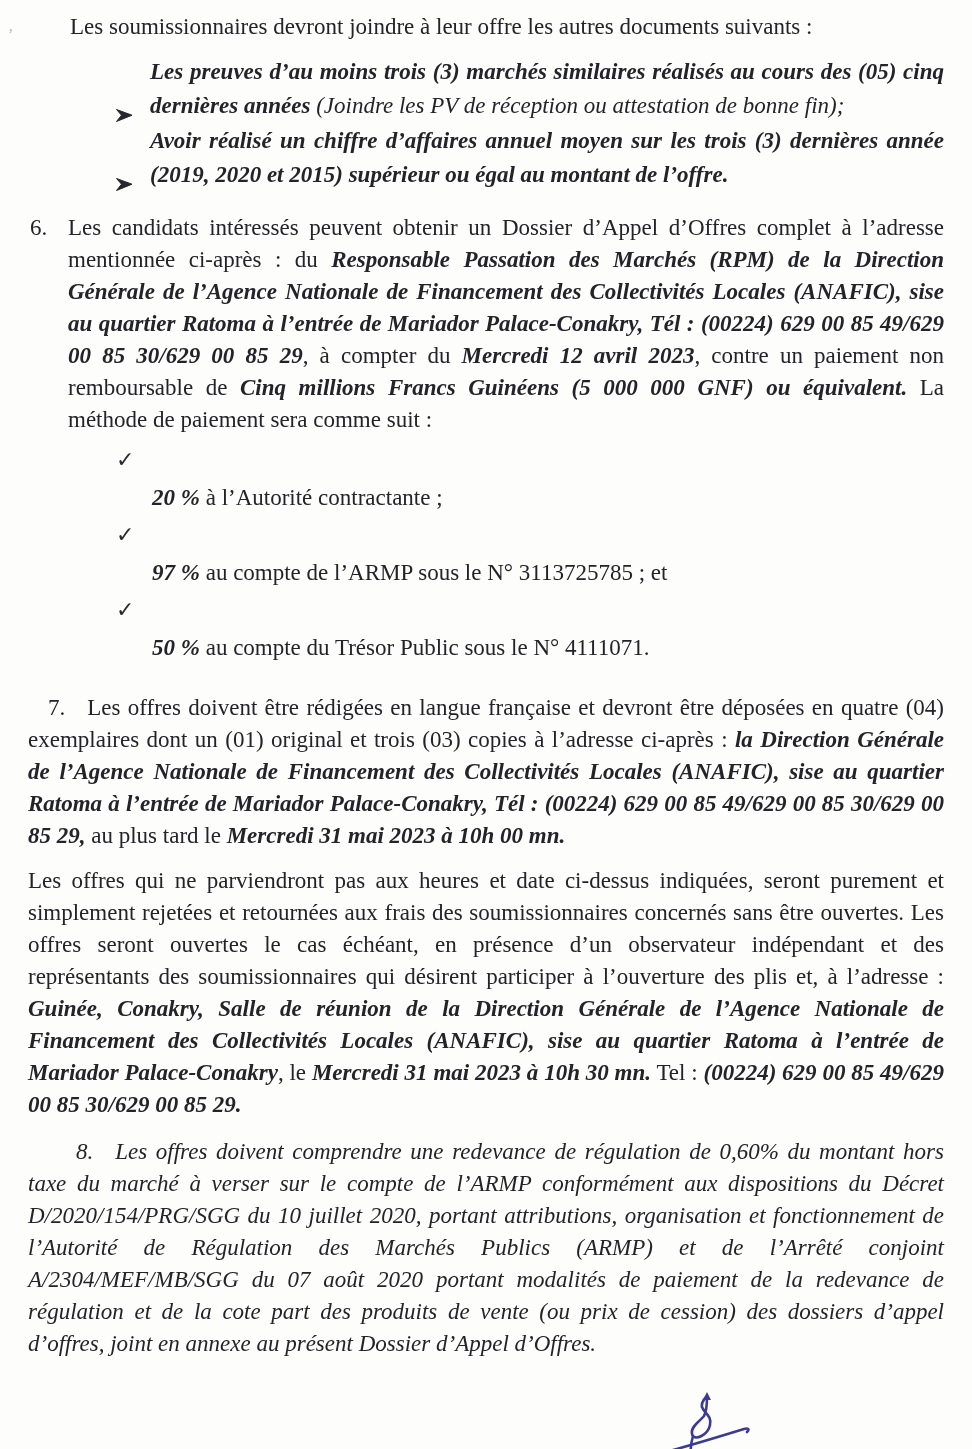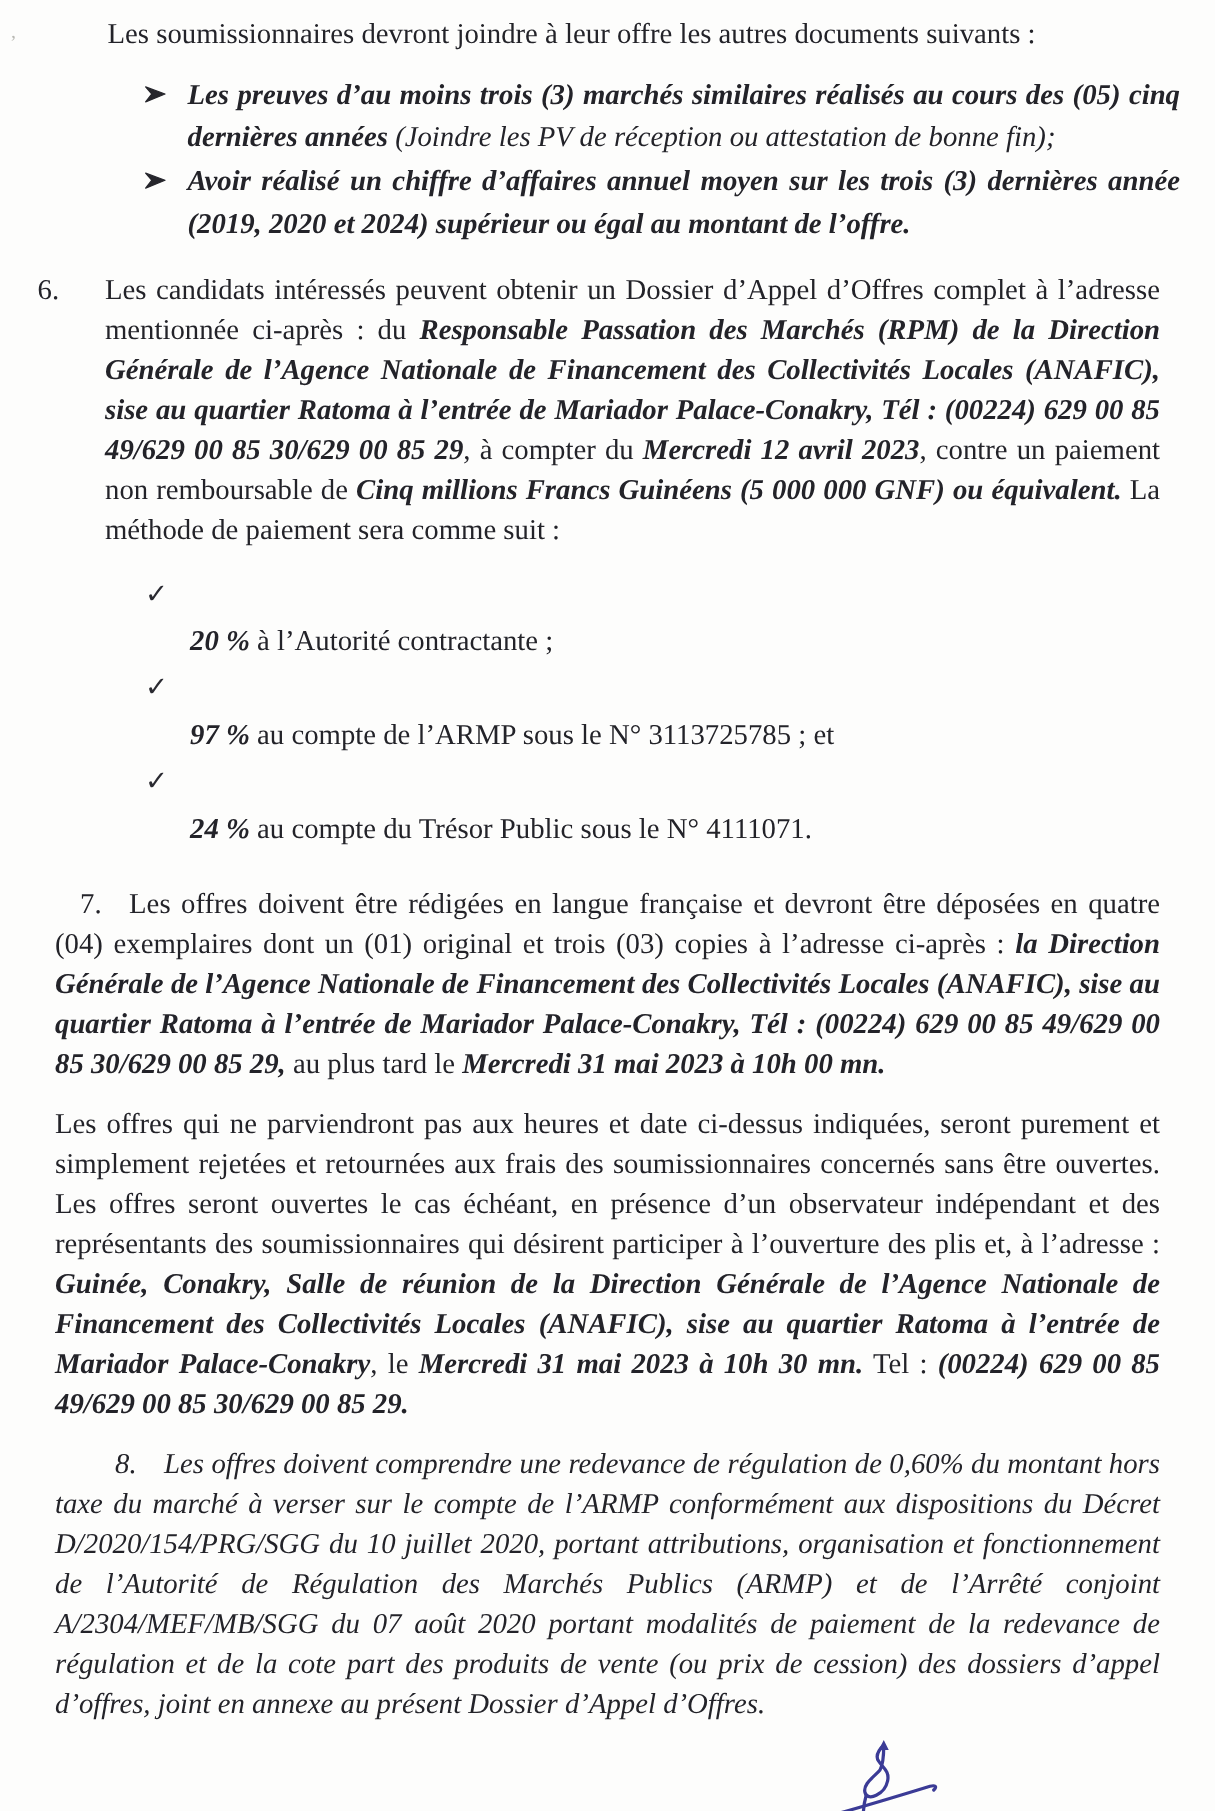--- a/index.html
+++ b/index.html
@@ -9,29 +9,29 @@
     background:#fdfdfc;
     font-family:"Liberation Serif","DejaVu Serif",serif;
     color:#232329;
   }
   .page{
     position:relative;
     width:916px;height:1449px;
     padding:0 28px;
     box-sizing:content-box;
   }
-  p{margin:16px;}
+  p{margin:0;}
   .jp{ text-align:justify; font-size:23px; line-height:32px; }
   .run-bi{font-weight:700;font-style:italic;}
   .run-i{font-style:italic;}
 
   .intro{margin-top:10px;text-indent:42px;line-height:33px;}
 
   .arrow-list{margin-top:12px;margin-left:88px;}
-  .arrow-item{display:flex;align-items:flex-start;}
+  .arrow-item{display:flex;align-items:flex-end;}
   .arrow-item + .arrow-item{margin-top:1px;}
   .arrow-marker{flex:0 0 34px;padding-top:9px;}
   .arrow-marker svg{display:block;}
   .arrow-text{flex:1;text-align:justify;font-size:23px;line-height:34px;}
 
   .voir{margin-top:3px;margin-left:42px;font-style:italic;font-size:23px;line-height:33px;}
 
   .item6{position:relative;margin-top:20px;margin-left:40px;}
   .hang-num{position:absolute;left:-38px;top:0;font-size:23px;line-height:32px;}
 
@@ -72,42 +72,42 @@
           </svg>
       </span>
       <span class="arrow-text"><span class="run-bi">Les preuves d’au moins trois (3) marchés similaires réalisés au cours des (05) cinq dernières années </span><span class="run-i">(Joindre les PV de réception ou attestation de bonne fin);</span></span>
     </div>
     <div class="arrow-item">
       <span class="arrow-marker">
         <svg width="17" height="15" viewBox="0 0 17 15">
             <polygon points="0.5,1.5 16,7.2 0.5,13.5 5.5,7.2" fill="#26262c" stroke="#26262c" stroke-width="1" stroke-linejoin="round"></polygon>
           </svg>
       </span>
-      <span class="arrow-text"><span class="run-bi">Avoir réalisé un chiffre d’affaires annuel moyen sur les trois (3) dernières année (2019, 2020 et 2024) supérieur ou égal au montant de l’offre.</span></span>
+      <span class="arrow-text"><span class="run-bi">Avoir réalisé un chiffre d’affaires annuel moyen sur les trois (3) dernières année (2019, 2020 et 2015) supérieur ou égal au montant de l’offre.</span></span>
     </div>
   </div>
 
 
   <div class="item6">
     <span class="hang-num">6.</span>
     <p class="jp"><span>Les candidats intéressés peuvent obtenir un Dossier d’Appel d’Offres complet à l’adresse mentionnée ci-après : du </span><span class="run-bi">Responsable Passation des Marchés (RPM) de la Direction Générale de l’Agence Nationale de Financement des Collectivités Locales (ANAFIC), sise au quartier Ratoma à l’entrée de Mariador Palace-Conakry, Tél : (00224) 629 00 85 49/629 00 85 30/629 00 85 29</span><span>, à compter du </span><span class="run-bi">Mercredi 12 avril 2023</span><span>, contre un paiement non remboursable de </span><span class="run-bi">Cinq millions Francs Guinéens (5 000 000 GNF) ou équivalent.</span><span> La méthode de paiement sera comme suit :</span></p>
   </div>
 
   <div class="check-list">
     <div class="check-item">
       <span class="check-marker">✓</span>
       <span class="check-text"><span class="run-bi">20 %</span><span> à l’Autorité contractante ;</span></span>
     </div>
     <div class="check-item">
       <span class="check-marker">✓</span>
       <span class="check-text"><span class="run-bi">97 %</span><span> au compte de l’ARMP sous le N° 3113725785 ; et</span></span>
     </div>
     <div class="check-item">
       <span class="check-marker">✓</span>
-      <span class="check-text"><span class="run-bi">24 %</span><span> au compte du Trésor Public sous le N° 4111071.</span></span>
+      <span class="check-text"><span class="run-bi">50 %</span><span> au compte du Trésor Public sous le N° 4111071.</span></span>
     </div>
   </div>
 
 
   <p class="jp item7"><span class="pnum">7.</span><span><span>Les offres doivent être rédigées en langue française et devront être déposées en quatre (04) exemplaires dont un (01) original et trois (03) copies à l’adresse ci-après : </span><span class="run-bi">la Direction Générale de l’Agence Nationale de Financement des Collectivités Locales (ANAFIC), sise au quartier Ratoma à l’entrée de Mariador Palace-Conakry, Tél : (00224) 629 00 85 49/629 00 85 30/629 00 85 29,</span><span> au plus tard le </span><span class="run-bi">Mercredi 31 mai 2023 à 10h 00 mn.</span></span></p>
 
   <p class="jp para-late"><span>Les offres qui ne parviendront pas aux heures et date ci-dessus indiquées, seront purement et simplement rejetées et retournées aux frais des soumissionnaires concernés sans être ouvertes. Les offres seront ouvertes le cas échéant, en présence d’un observateur indépendant et des représentants des soumissionnaires qui désirent participer à l’ouverture des plis et, à l’adresse : </span><span class="run-bi">Guinée, Conakry, Salle de réunion de la Direction Générale de l’Agence Nationale de Financement des Collectivités Locales (ANAFIC), sise au quartier Ratoma à l’entrée de Mariador Palace-Conakry</span><span>, le </span><span class="run-bi">Mercredi 31 mai 2023 à 10h 30 mn.</span><span> Tel : </span><span class="run-bi">(00224) 629 00 85 49/629 00 85 30/629 00 85 29.</span></p>
 
   <p class="jp item8"><span class="pnum">8.</span><span><span>Les offres doivent comprendre une redevance de régulation de 0,60% du montant hors taxe du marché à verser sur le compte de l’ARMP conformément aux dispositions du Décret D/2020/154/PRG/SGG du 10 juillet 2020, portant attributions, organisation et fonctionnement de l’Autorité de Régulation des Marchés Publics (ARMP) et de l’Arrêté conjoint A/2304/MEF/MB/SGG du 07 août 2020 portant modalités de paiement de la redevance de régulation et de la cote part des produits de vente (ou prix de cession) des dossiers d’appel d’offres, joint en annexe au présent Dossier d’Appel d’Offres.</span></span></p>
 

